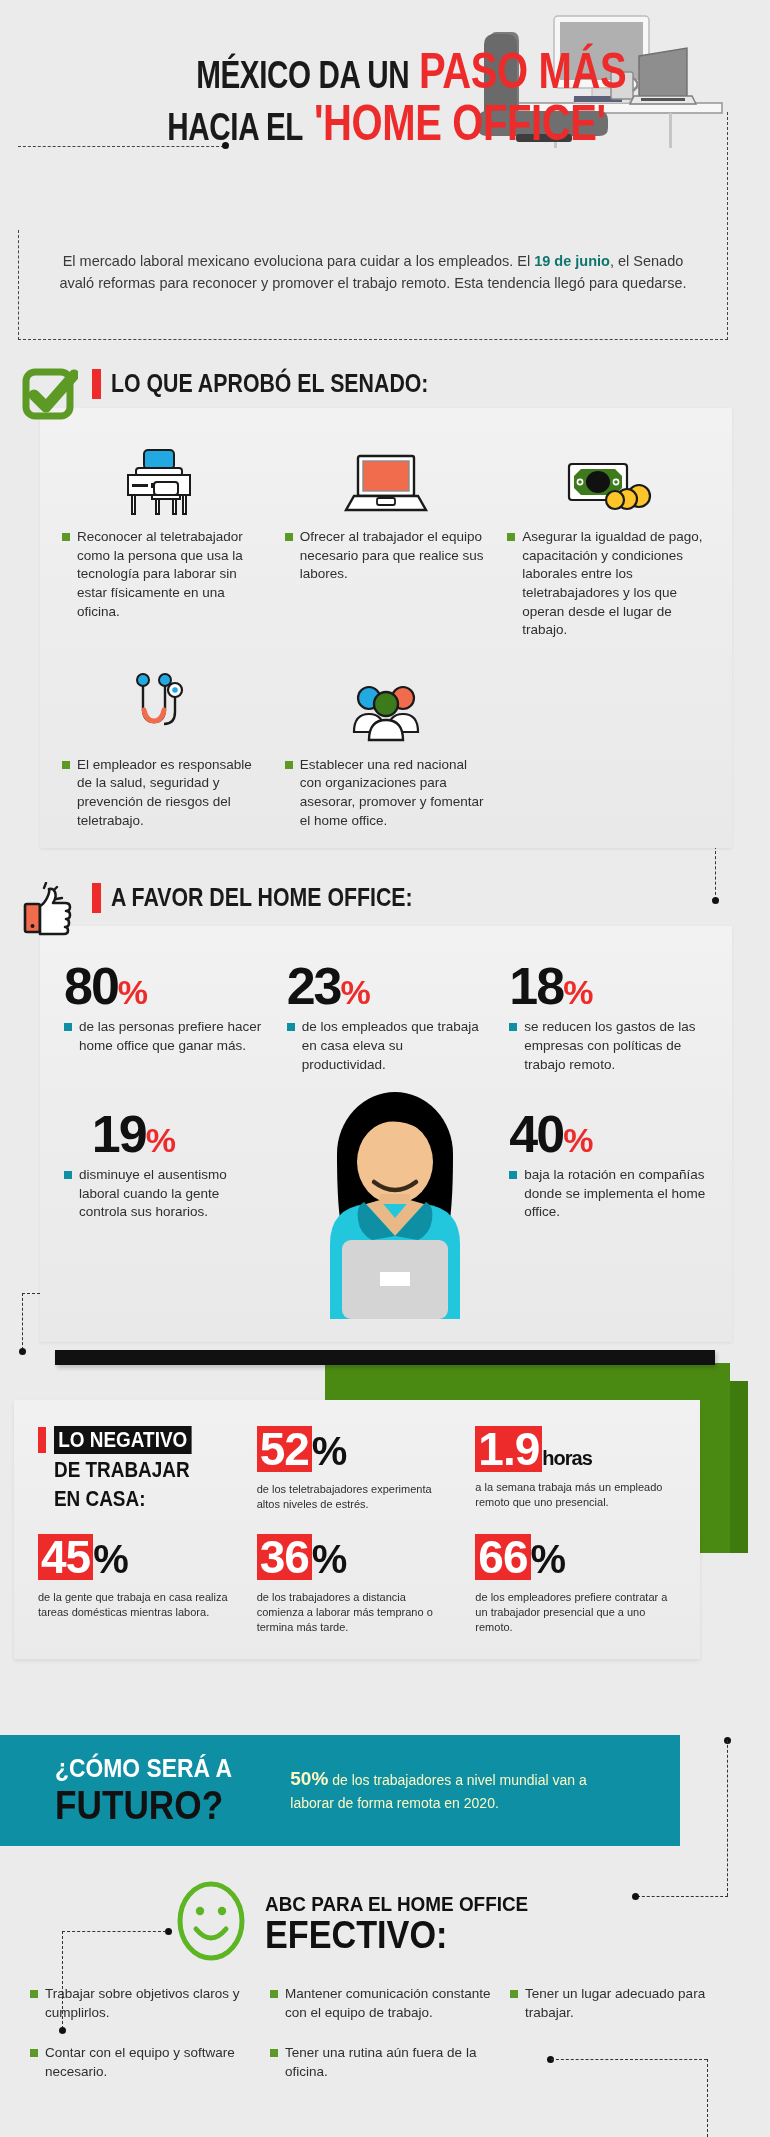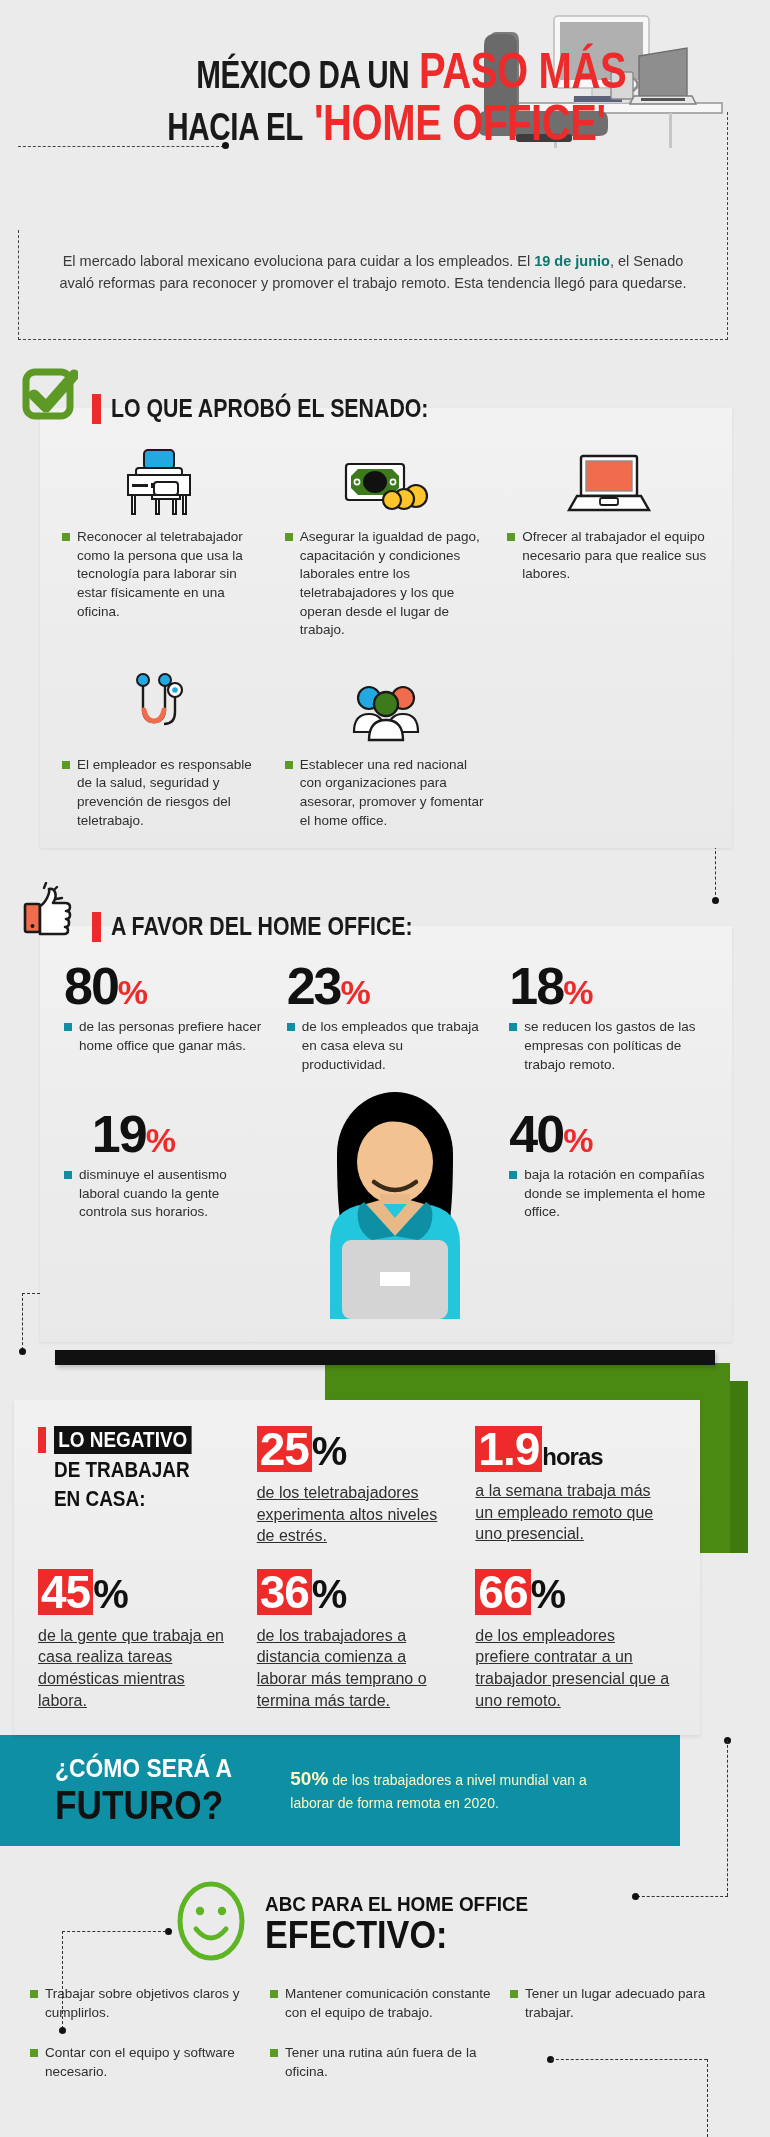--- a/index.html
+++ b/index.html
@@ -22,21 +22,21 @@
   .t1 { font-size: 38px; }
   .t1 .blk { color: #1a1a1a; transform: scaleX(.78); display:inline-block; transform-origin: right center; }
   .t1 .red { color: #ee2b2b; font-size: 50px; transform: scaleX(.80); display:inline-block; transform-origin:left center;}
   .t2 { font-size: 38px; margin-top: 4px; }
   .t2 .blk { color: #1a1a1a; transform: scaleX(.78); display:inline-block; transform-origin: right center;}
   .t2 .red { color: #ee2b2b; font-size: 50px; transform: scaleX(.80); display:inline-block; transform-origin:left center;}
   .intro-text { text-align: center; font-size: 14.5px; line-height: 1.52; color: #3a3a3a; }
   .intro-text .red { color: #0f766e; font-weight: 700; }
 
   
-  .sec-head { display:flex; align-items:flex-end; gap: 14px; padding-left: 22px; margin-top: 28px; position:relative; z-index:3;}
+  .sec-head { display:flex; align-items:flex-start; gap: 14px; padding-left: 22px; margin-top: 28px; position:relative; z-index:3;}
   .sec-title-row { display:flex; align-items:center; gap:10px; }
   .redbar { width: 9px; height: 30px; background: #ee2b2b; }
   .sec-title { font-family:"Liberation Sans Narrow","Liberation Sans",sans-serif; font-weight:700;
      font-size: 26px; letter-spacing: 0px; color:#1a1a1a; transform: scaleX(.82); transform-origin:left center; white-space:nowrap;}
 
   .panel { background: linear-gradient(180deg,#f2f2f2 0%, #ececec 55%, #e9e9e9 100%);
      margin: -16px 14px 0 40px; padding: 34px 12px 18px 12px; position: relative; z-index: 1;
      box-shadow: 0 1px 3px rgba(0,0,0,.07); }
 
   
@@ -70,22 +70,22 @@
      padding: 26px 18px 24px 24px; box-shadow: 0 2px 4px rgba(0,0,0,.08); }
   .neg-line { display:flex; align-items:flex-start; gap:8px; }
   .neg-redbar { width:8px; height: 26px; background:#ee2b2b; margin-top:1px; }
   .neg-t { font-family:"Liberation Sans Narrow","Liberation Sans",sans-serif; font-weight:700; font-size: 22px;
      color:#fff; background:#111; padding: 1px 5px; display:inline-block; transform: scaleX(.86); transform-origin:left center; white-space:nowrap;}
   .neg-t2 { font-family:"Liberation Sans Narrow","Liberation Sans",sans-serif; font-weight:700; font-size: 22px;
      color:#111; display:inline-block; transform: scaleX(.86); transform-origin:left center; white-space:nowrap; margin-left: 16px; margin-top:3px;}
   .neg-num { font-family:"Liberation Sans Narrow","Liberation Sans",sans-serif; font-weight:700; font-size: 46px;
      line-height:1; color:#fff; background:#ee2b2b; padding: 0 3px; display:inline-block; letter-spacing:-1px;}
   .neg-suffix { font-family:"Liberation Sans Narrow","Liberation Sans",sans-serif; font-weight:700; font-size: 40px; color:#111; letter-spacing:-1px;}
-  .neg-suffix.sm { font-size: 24px; }
-  .neg-desc { font-size: 16px; line-height: 1.35; color:#2f2f2f; margin-top: 8px; text-decoration: underline; }
+  .neg-suffix.sm { font-size: 20px; }
+  .neg-desc { font-size: 11px; line-height: 1.35; color:#2f2f2f; margin-top: 8px; }
 
   
   .futuro { position:absolute; left: 0; top: 1735px; width: 680px; background:#0e8fa3; padding: 18px 22px 20px 55px;
      display:flex; align-items:center; gap: 34px; }
   .futuro-left { }
   .f1 { font-family:"Liberation Sans Narrow","Liberation Sans",sans-serif; font-weight:700; font-size: 26px; color:#fff;
      transform: scaleX(.88); transform-origin:left center; white-space:nowrap;}
   .f2 { font-family:"Liberation Sans Narrow","Liberation Sans",sans-serif; font-weight:700; font-size: 40px; color:#111;
      transform: scaleX(.88); transform-origin:left center; white-space:nowrap; line-height: 1.05;}
   .futuro-right { color:#fef9c3; font-size: 14px; line-height: 1.5; max-width: 330px;}
@@ -193,52 +193,52 @@
             <rect x="53" y="55" width="3" height="15" fill="#fff" stroke="#1a1a1a" stroke-width="2"></rect>
           </svg>
         </div>
         <div class="bullet">
           <span class="sq green"></span>
           <span>Reconocer al teletrabajador como la persona que usa la tecnología para laborar sin estar físicamente en una oficina.</span>
         </div>
       </div>
       <div class="col">
         <div class="icon-box">
+          <svg width="90" height="64" viewBox="0 0 90 64">
+            <rect x="17" y="4" width="56" height="40" rx="2" fill="#fff" stroke="#1a1a1a" stroke-width="2.4"></rect>
+            <rect x="22" y="9" width="46" height="30" fill="#f06c4d" stroke="#8a8a8a" stroke-width="1.4"></rect>
+            <path d="M13 44 L77 44 L85 58 L5 58 Z" fill="#fff" stroke="#1a1a1a" stroke-width="2.4"></path>
+            <rect x="36" y="46" width="18" height="7" rx="2" fill="#fff" stroke="#1a1a1a" stroke-width="1.8"></rect>
+          </svg>
+        </div>
+        <div class="bullet">
+          <span class="sq green"></span>
+          <span>Ofrecer al trabajador el equipo necesario para que realice sus labores.</span>
+        </div>
+      </div>
+      <div class="col">
+        <div class="icon-box">
           <svg width="92" height="58" viewBox="0 0 92 58">
             <rect x="6" y="6" width="58" height="36" rx="3" fill="#fff" stroke="#1a1a1a" stroke-width="2.2"></rect>
             <path d="M11 11 L59 11 L59 37 L11 37 Z" fill="#3d7a1c"></path>
             <path d="M11 11 L18 11 L11 18 Z" fill="#fff"></path>
               <path d="M59 11 L52 11 L59 18 Z" fill="#fff"></path>
             <path d="M11 37 L18 37 L11 30 Z" fill="#fff"></path>
               <path d="M59 37 L52 37 L59 30 Z" fill="#fff"></path>
             <ellipse cx="35" cy="24" rx="12" ry="11" fill="#111"></ellipse>
             <circle cx="17" cy="24" r="2.6" fill="none" stroke="#fff" stroke-width="1.6"></circle>
             <circle cx="53" cy="24" r="2.6" fill="none" stroke="#fff" stroke-width="1.6"></circle>
             <circle cx="76" cy="38" r="11" fill="#fdc52a" stroke="#1a1a1a" stroke-width="2.2"></circle>
             <circle cx="64" cy="41" r="10" fill="#fdc52a" stroke="#1a1a1a" stroke-width="2.2"></circle>
             <circle cx="52" cy="42" r="9" fill="#fdc52a" stroke="#1a1a1a" stroke-width="2.2"></circle>
           </svg>
         </div>
         <div class="bullet">
           <span class="sq green"></span>
           <span>Asegurar la igualdad de pago, capacitación y condiciones laborales entre los teletrabajadores y los que operan desde el lugar de trabajo.</span>
-        </div>
-      </div>
-      <div class="col">
-        <div class="icon-box">
-          <svg width="90" height="64" viewBox="0 0 90 64">
-            <rect x="17" y="4" width="56" height="40" rx="2" fill="#fff" stroke="#1a1a1a" stroke-width="2.4"></rect>
-            <rect x="22" y="9" width="46" height="30" fill="#f06c4d" stroke="#8a8a8a" stroke-width="1.4"></rect>
-            <path d="M13 44 L77 44 L85 58 L5 58 Z" fill="#fff" stroke="#1a1a1a" stroke-width="2.4"></path>
-            <rect x="36" y="46" width="18" height="7" rx="2" fill="#fff" stroke="#1a1a1a" stroke-width="1.8"></rect>
-          </svg>
-        </div>
-        <div class="bullet">
-          <span class="sq green"></span>
-          <span>Ofrecer al trabajador el equipo necesario para que realice sus labores.</span>
         </div>
       </div>
     </div>
 
     <div class="cols3" style="margin-top: 30px;">
       <div class="col">
         <div class="icon-box">
           <svg width="72" height="72" viewBox="0 0 72 72">
             <circle cx="16" cy="8" r="6" fill="#23a9e1" stroke="#1a1a1a" stroke-width="2"></circle>
             <circle cx="38" cy="8" r="6" fill="#23a9e1" stroke="#1a1a1a" stroke-width="2"></circle>
@@ -378,21 +378,21 @@
       <div class="stat-col" style="padding-left:0;">
         <div class="neg-line">
           <span class="neg-redbar"></span>
           <span class="neg-t">LO NEGATIVO</span>
         </div>
         <div class="neg-t2">DE TRABAJAR</div>
         <div class="neg-t2">EN CASA:</div>
       </div>
       <div class="stat-col">
         <div>
-          <span class="neg-num">25</span><span class="neg-suffix">%</span>
+          <span class="neg-num">52</span><span class="neg-suffix">%</span>
         </div>
         <div class="neg-desc">de los teletrabajadores experimenta altos niveles de estrés.</div>
       </div>
       <div class="stat-col">
         <div>
           <span class="neg-num">1.9</span><span class="neg-suffix sm">horas</span>
         </div>
         <div class="neg-desc">a la semana trabaja más un empleado remoto que uno presencial.</div>
       </div>
     </div>

